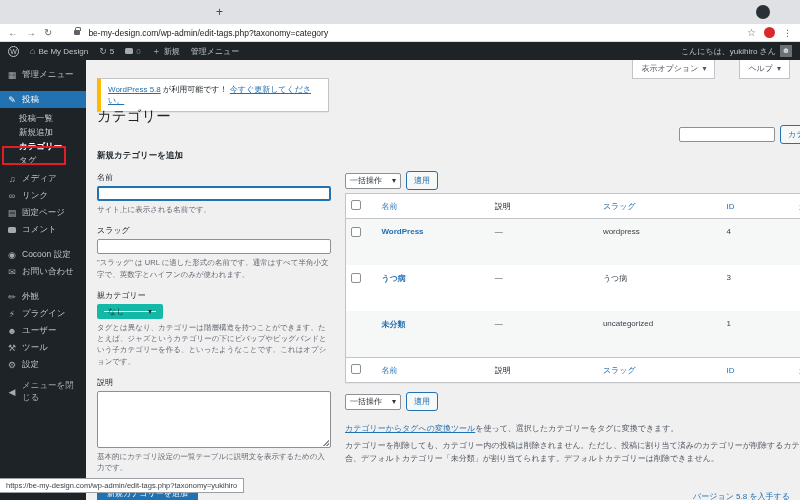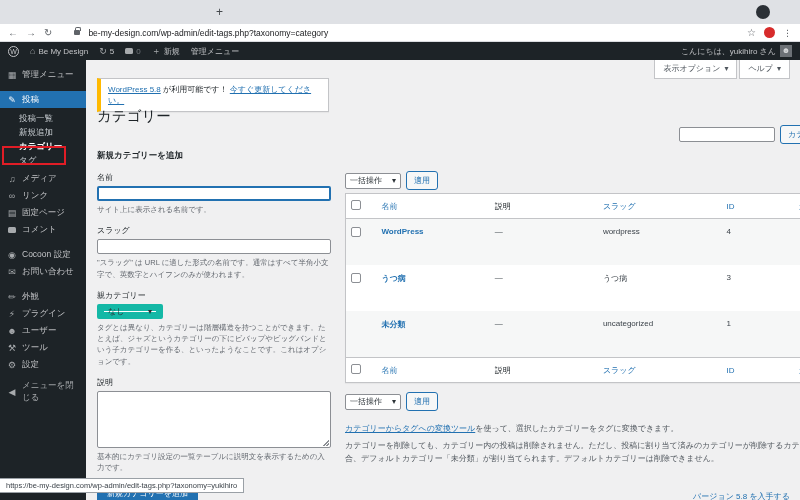--- a/index.html
+++ b/index.html
@@ -54,21 +54,21 @@
   .submenu { padding:2px 0 4px 0; }
   .smi { padding:3px 15px 3px 19px; color:#c8cdd2; height:14px; }
   .smi.current { color:#fff; font-weight:bold; }
   .sep { height:8px; }
   .collapse { margin-top:10px; color:#a7aaad; }
   .annotation { position:absolute; left:2px; top:146px; width:64px; height:19px;
                 border:2px solid #e11d26; pointer-events:none; z-index:5; }
 
   
   .content { position:absolute; top:60px; left:86px; width:714px; height:440px; background:#f0f0f1; }
-  .screen-meta { position:absolute; top:0; right:10px; display:flex; gap:2px; }
+  .screen-meta { position:absolute; top:0; right:10px; display:flex; gap:24px; }
   .meta-btn { background:#fff; border:1px solid #c3c4c7; border-top:none; font-size:8px; color:#50575e;
               padding:3px 8px 4px; display:flex; gap:4px; align-items:center; }
   .notice { position:absolute; left:11px; top:18px; width:232px; background:#fff; border:1px solid #c3c4c7;
             border-left:4px solid #ffb900; padding:5px 7px; font-size:8px; color:#1d2327;
             box-shadow:0 1px 1px rgba(0,0,0,.04); }
   a.blue { color:#2271b1; text-decoration:underline; cursor:pointer; }
   .page-title { position:absolute; left:11px; top:47px; font-size:14.5px; font-weight:400; color:#1d2327; }
 
   
   .form-col { position:absolute; left:11px; top:90px; width:234px; font-size:8px; color:#1d2327; }

